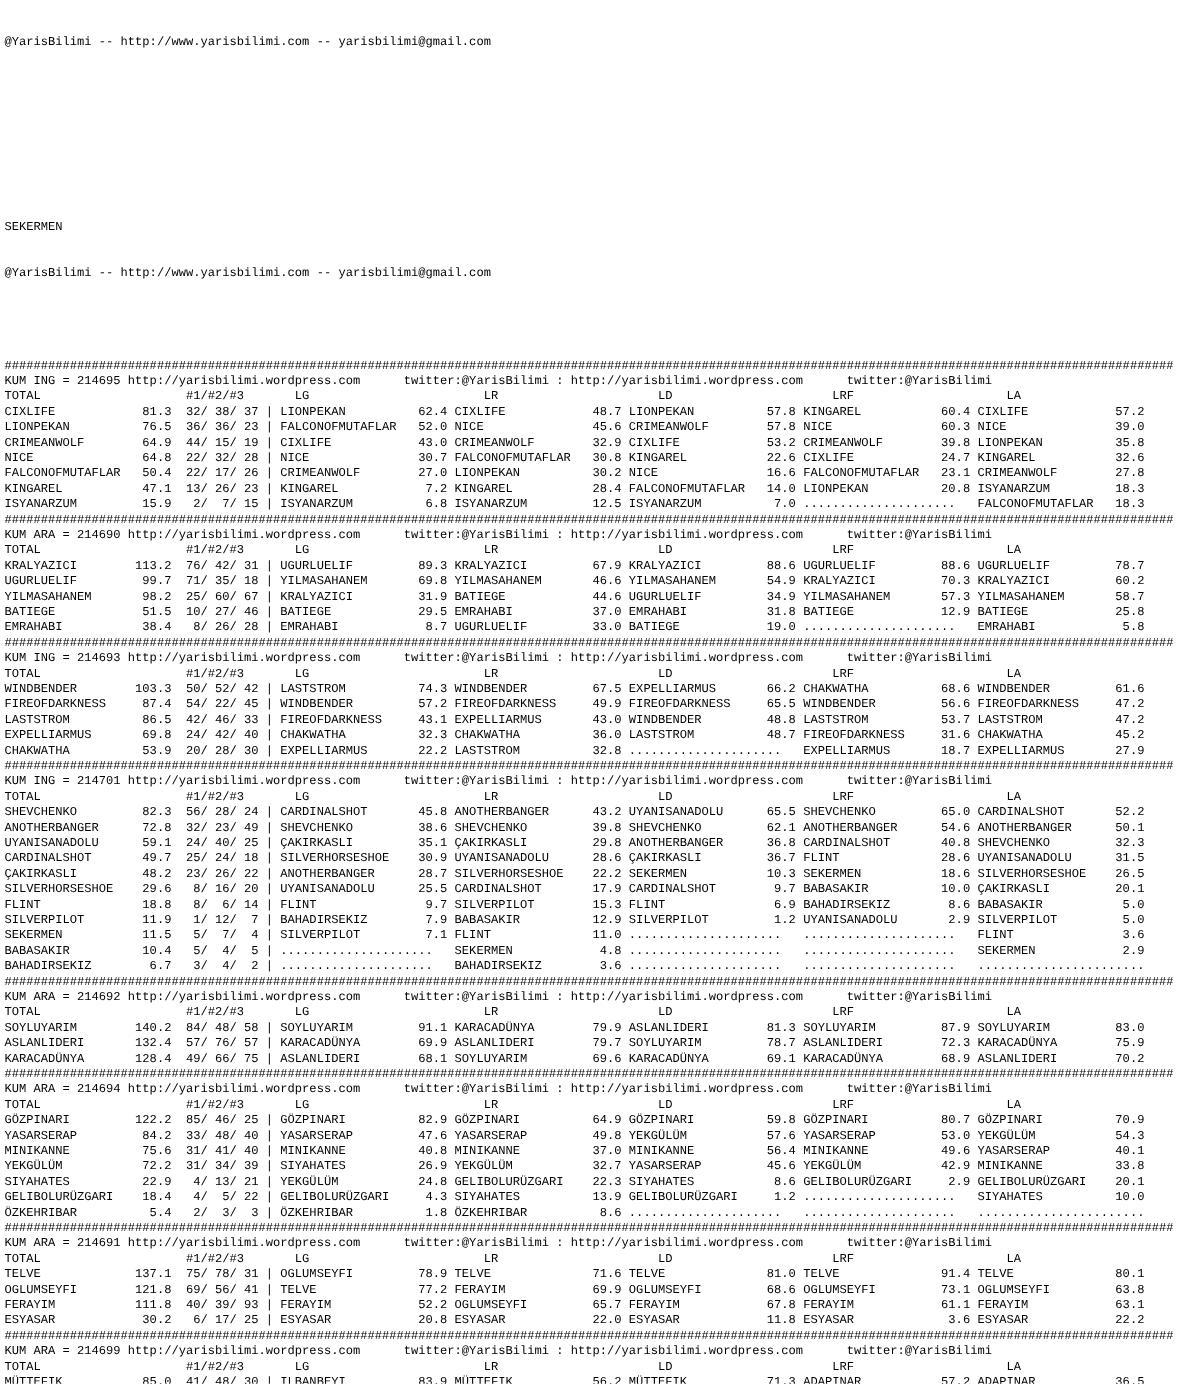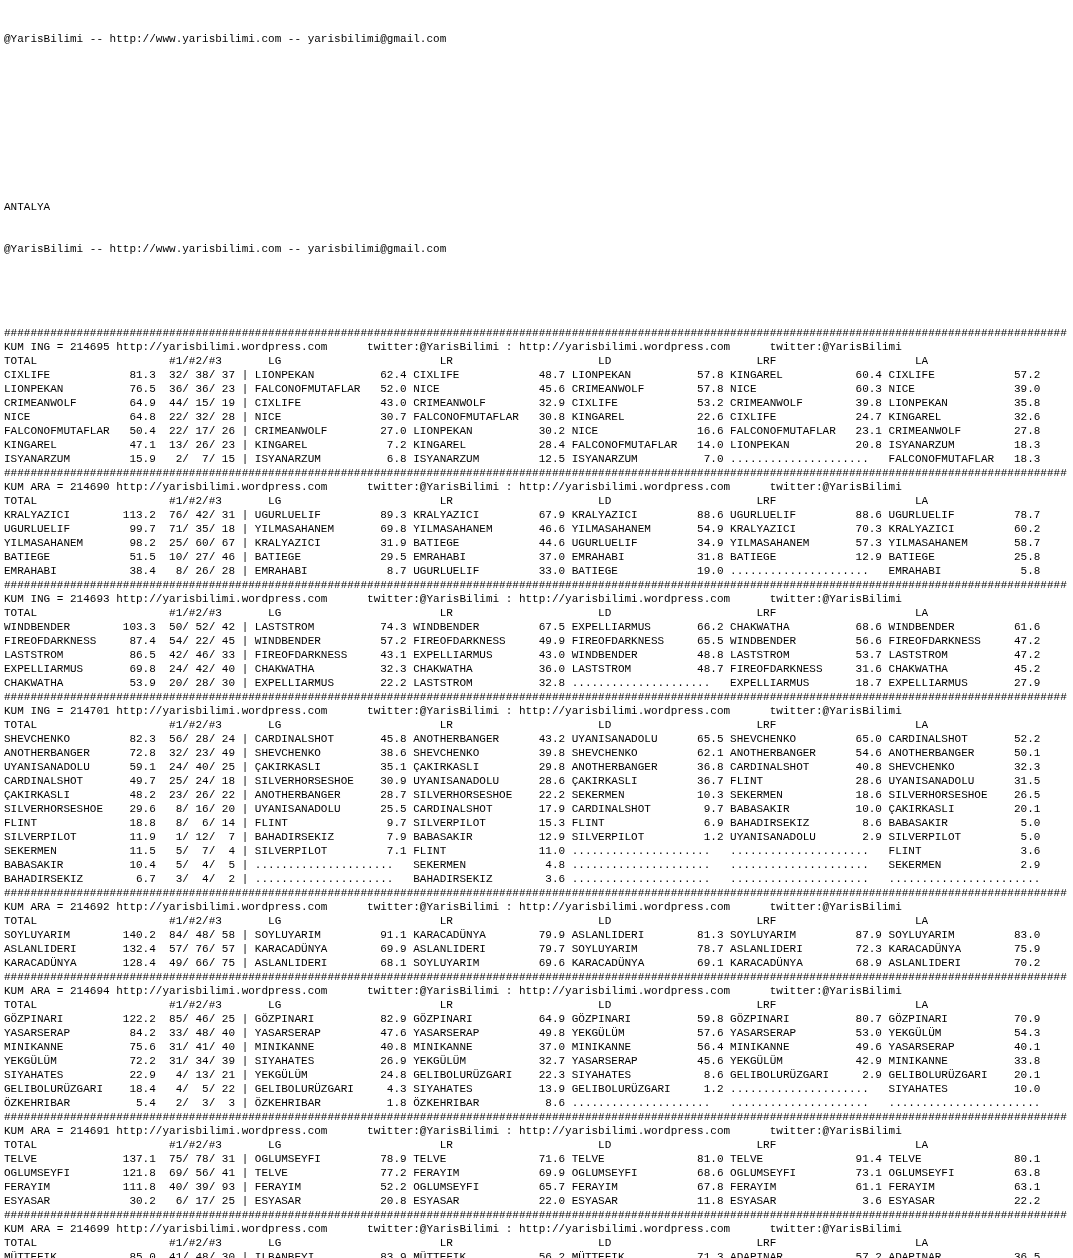--- a/index.html
+++ b/index.html
@@ -15,17 +15,17 @@
   .ln{height:14px;}
 </style>
 </head>
 <body>
 
 <div class="report">
   <div class="ln">@YarisBilimi -- http://www.yarisbilimi.com -- yarisbilimi@gmail.com</div>
   <div class="ln"> </div>
   <div class="ln"> </div>
   <div class="ln"> </div>
-  <div class="ln">ANTALYA</div>
+  <div class="ln">SEKERMEN</div>
   <div class="ln">@YarisBilimi -- http://www.yarisbilimi.com -- yarisbilimi@gmail.com</div>
   <div class="ln"> </div>
   <div id="sections"><div class="ln">#################################################################################################################################################################</div><div class="ln">KUM ING = 214695 http://yarisbilimi.wordpress.com      twitter:@YarisBilimi : http://yarisbilimi.wordpress.com      twitter:@YarisBilimi</div><div class="ln">TOTAL                    #1/#2/#3       LG                        LR                      LD                      LRF                     LA</div><div class="ln">CIXLIFE            81.3  32/ 38/ 37 | LIONPEKAN          62.4 CIXLIFE            48.7 LIONPEKAN          57.8 KINGAREL           60.4 CIXLIFE            57.2</div><div class="ln">LIONPEKAN          76.5  36/ 36/ 23 | FALCONOFMUTAFLAR   52.0 NICE               45.6 CRIMEANWOLF        57.8 NICE               60.3 NICE               39.0</div><div class="ln">CRIMEANWOLF        64.9  44/ 15/ 19 | CIXLIFE            43.0 CRIMEANWOLF        32.9 CIXLIFE            53.2 CRIMEANWOLF        39.8 LIONPEKAN          35.8</div><div class="ln">NICE               64.8  22/ 32/ 28 | NICE               30.7 FALCONOFMUTAFLAR   30.8 KINGAREL           22.6 CIXLIFE            24.7 KINGAREL           32.6</div><div class="ln">FALCONOFMUTAFLAR   50.4  22/ 17/ 26 | CRIMEANWOLF        27.0 LIONPEKAN          30.2 NICE               16.6 FALCONOFMUTAFLAR   23.1 CRIMEANWOLF        27.8</div><div class="ln">KINGAREL           47.1  13/ 26/ 23 | KINGAREL            7.2 KINGAREL           28.4 FALCONOFMUTAFLAR   14.0 LIONPEKAN          20.8 ISYANARZUM         18.3</div><div class="ln">ISYANARZUM         15.9   2/  7/ 15 | ISYANARZUM          6.8 ISYANARZUM         12.5 ISYANARZUM          7.0 .....................   FALCONOFMUTAFLAR   18.3</div><div class="ln">#################################################################################################################################################################</div><div class="ln">KUM ARA = 214690 http://yarisbilimi.wordpress.com      twitter:@YarisBilimi : http://yarisbilimi.wordpress.com      twitter:@YarisBilimi</div><div class="ln">TOTAL                    #1/#2/#3       LG                        LR                      LD                      LRF                     LA</div><div class="ln">KRALYAZICI        113.2  76/ 42/ 31 | UGURLUELIF         89.3 KRALYAZICI         67.9 KRALYAZICI         88.6 UGURLUELIF         88.6 UGURLUELIF         78.7</div><div class="ln">UGURLUELIF         99.7  71/ 35/ 18 | YILMASAHANEM       69.8 YILMASAHANEM       46.6 YILMASAHANEM       54.9 KRALYAZICI         70.3 KRALYAZICI         60.2</div><div class="ln">YILMASAHANEM       98.2  25/ 60/ 67 | KRALYAZICI         31.9 BATIEGE            44.6 UGURLUELIF         34.9 YILMASAHANEM       57.3 YILMASAHANEM       58.7</div><div class="ln">BATIEGE            51.5  10/ 27/ 46 | BATIEGE            29.5 EMRAHABI           37.0 EMRAHABI           31.8 BATIEGE            12.9 BATIEGE            25.8</div><div class="ln">EMRAHABI           38.4   8/ 26/ 28 | EMRAHABI            8.7 UGURLUELIF         33.0 BATIEGE            19.0 .....................   EMRAHABI            5.8</div><div class="ln">#################################################################################################################################################################</div><div class="ln">KUM ING = 214693 http://yarisbilimi.wordpress.com      twitter:@YarisBilimi : http://yarisbilimi.wordpress.com      twitter:@YarisBilimi</div><div class="ln">TOTAL                    #1/#2/#3       LG                        LR                      LD                      LRF                     LA</div><div class="ln">WINDBENDER        103.3  50/ 52/ 42 | LASTSTROM          74.3 WINDBENDER         67.5 EXPELLIARMUS       66.2 CHAKWATHA          68.6 WINDBENDER         61.6</div><div class="ln">FIREOFDARKNESS     87.4  54/ 22/ 45 | WINDBENDER         57.2 FIREOFDARKNESS     49.9 FIREOFDARKNESS     65.5 WINDBENDER         56.6 FIREOFDARKNESS     47.2</div><div class="ln">LASTSTROM          86.5  42/ 46/ 33 | FIREOFDARKNESS     43.1 EXPELLIARMUS       43.0 WINDBENDER         48.8 LASTSTROM          53.7 LASTSTROM          47.2</div><div class="ln">EXPELLIARMUS       69.8  24/ 42/ 40 | CHAKWATHA          32.3 CHAKWATHA          36.0 LASTSTROM          48.7 FIREOFDARKNESS     31.6 CHAKWATHA          45.2</div><div class="ln">CHAKWATHA          53.9  20/ 28/ 30 | EXPELLIARMUS       22.2 LASTSTROM          32.8 .....................   EXPELLIARMUS       18.7 EXPELLIARMUS       27.9</div><div class="ln">#################################################################################################################################################################</div><div class="ln">KUM ING = 214701 http://yarisbilimi.wordpress.com      twitter:@YarisBilimi : http://yarisbilimi.wordpress.com      twitter:@YarisBilimi</div><div class="ln">TOTAL                    #1/#2/#3       LG                        LR                      LD                      LRF                     LA</div><div class="ln">SHEVCHENKO         82.3  56/ 28/ 24 | CARDINALSHOT       45.8 ANOTHERBANGER      43.2 UYANISANADOLU      65.5 SHEVCHENKO         65.0 CARDINALSHOT       52.2</div><div class="ln">ANOTHERBANGER      72.8  32/ 23/ 49 | SHEVCHENKO         38.6 SHEVCHENKO         39.8 SHEVCHENKO         62.1 ANOTHERBANGER      54.6 ANOTHERBANGER      50.1</div><div class="ln">UYANISANADOLU      59.1  24/ 40/ 25 | ÇAKIRKASLI         35.1 ÇAKIRKASLI         29.8 ANOTHERBANGER      36.8 CARDINALSHOT       40.8 SHEVCHENKO         32.3</div><div class="ln">CARDINALSHOT       49.7  25/ 24/ 18 | SILVERHORSESHOE    30.9 UYANISANADOLU      28.6 ÇAKIRKASLI         36.7 FLINT              28.6 UYANISANADOLU      31.5</div><div class="ln">ÇAKIRKASLI         48.2  23/ 26/ 22 | ANOTHERBANGER      28.7 SILVERHORSESHOE    22.2 SEKERMEN           10.3 SEKERMEN           18.6 SILVERHORSESHOE    26.5</div><div class="ln">SILVERHORSESHOE    29.6   8/ 16/ 20 | UYANISANADOLU      25.5 CARDINALSHOT       17.9 CARDINALSHOT        9.7 BABASAKIR          10.0 ÇAKIRKASLI         20.1</div><div class="ln">FLINT              18.8   8/  6/ 14 | FLINT               9.7 SILVERPILOT        15.3 FLINT               6.9 BAHADIRSEKIZ        8.6 BABASAKIR           5.0</div><div class="ln">SILVERPILOT        11.9   1/ 12/  7 | BAHADIRSEKIZ        7.9 BABASAKIR          12.9 SILVERPILOT         1.2 UYANISANADOLU       2.9 SILVERPILOT         5.0</div><div class="ln">SEKERMEN           11.5   5/  7/  4 | SILVERPILOT         7.1 FLINT              11.0 .....................   .....................   FLINT               3.6</div><div class="ln">BABASAKIR          10.4   5/  4/  5 | .....................   SEKERMEN            4.8 .....................   .....................   SEKERMEN            2.9</div><div class="ln">BAHADIRSEKIZ        6.7   3/  4/  2 | .....................   BAHADIRSEKIZ        3.6 .....................   .....................   .......................</div><div class="ln">#################################################################################################################################################################</div><div class="ln">KUM ARA = 214692 http://yarisbilimi.wordpress.com      twitter:@YarisBilimi : http://yarisbilimi.wordpress.com      twitter:@YarisBilimi</div><div class="ln">TOTAL                    #1/#2/#3       LG                        LR                      LD                      LRF                     LA</div><div class="ln">SOYLUYARIM        140.2  84/ 48/ 58 | SOYLUYARIM         91.1 KARACADÜNYA        79.9 ASLANLIDERI        81.3 SOYLUYARIM         87.9 SOYLUYARIM         83.0</div><div class="ln">ASLANLIDERI       132.4  57/ 76/ 57 | KARACADÜNYA        69.9 ASLANLIDERI        79.7 SOYLUYARIM         78.7 ASLANLIDERI        72.3 KARACADÜNYA        75.9</div><div class="ln">KARACADÜNYA       128.4  49/ 66/ 75 | ASLANLIDERI        68.1 SOYLUYARIM         69.6 KARACADÜNYA        69.1 KARACADÜNYA        68.9 ASLANLIDERI        70.2</div><div class="ln">#################################################################################################################################################################</div><div class="ln">KUM ARA = 214694 http://yarisbilimi.wordpress.com      twitter:@YarisBilimi : http://yarisbilimi.wordpress.com      twitter:@YarisBilimi</div><div class="ln">TOTAL                    #1/#2/#3       LG                        LR                      LD                      LRF                     LA</div><div class="ln">GÖZPINARI         122.2  85/ 46/ 25 | GÖZPINARI          82.9 GÖZPINARI          64.9 GÖZPINARI          59.8 GÖZPINARI          80.7 GÖZPINARI          70.9</div><div class="ln">YASARSERAP         84.2  33/ 48/ 40 | YASARSERAP         47.6 YASARSERAP         49.8 YEKGÜLÜM           57.6 YASARSERAP         53.0 YEKGÜLÜM           54.3</div><div class="ln">MINIKANNE          75.6  31/ 41/ 40 | MINIKANNE          40.8 MINIKANNE          37.0 MINIKANNE          56.4 MINIKANNE          49.6 YASARSERAP         40.1</div><div class="ln">YEKGÜLÜM           72.2  31/ 34/ 39 | SIYAHATES          26.9 YEKGÜLÜM           32.7 YASARSERAP         45.6 YEKGÜLÜM           42.9 MINIKANNE          33.8</div><div class="ln">SIYAHATES          22.9   4/ 13/ 21 | YEKGÜLÜM           24.8 GELIBOLURÜZGARI    22.3 SIYAHATES           8.6 GELIBOLURÜZGARI     2.9 GELIBOLURÜZGARI    20.1</div><div class="ln">GELIBOLURÜZGARI    18.4   4/  5/ 22 | GELIBOLURÜZGARI     4.3 SIYAHATES          13.9 GELIBOLURÜZGARI     1.2 .....................   SIYAHATES          10.0</div><div class="ln">ÖZKEHRIBAR          5.4   2/  3/  3 | ÖZKEHRIBAR          1.8 ÖZKEHRIBAR          8.6 .....................   .....................   .......................</div><div class="ln">#################################################################################################################################################################</div><div class="ln">KUM ARA = 214691 http://yarisbilimi.wordpress.com      twitter:@YarisBilimi : http://yarisbilimi.wordpress.com      twitter:@YarisBilimi</div><div class="ln">TOTAL                    #1/#2/#3       LG                        LR                      LD                      LRF                     LA</div><div class="ln">TELVE             137.1  75/ 78/ 31 | OGLUMSEYFI         78.9 TELVE              71.6 TELVE              81.0 TELVE              91.4 TELVE              80.1</div><div class="ln">OGLUMSEYFI        121.8  69/ 56/ 41 | TELVE              77.2 FERAYIM            69.9 OGLUMSEYFI         68.6 OGLUMSEYFI         73.1 OGLUMSEYFI         63.8</div><div class="ln">FERAYIM           111.8  40/ 39/ 93 | FERAYIM            52.2 OGLUMSEYFI         65.7 FERAYIM            67.8 FERAYIM            61.1 FERAYIM            63.1</div><div class="ln">ESYASAR            30.2   6/ 17/ 25 | ESYASAR            20.8 ESYASAR            22.0 ESYASAR            11.8 ESYASAR             3.6 ESYASAR            22.2</div><div class="ln">#################################################################################################################################################################</div><div class="ln">KUM ARA = 214699 http://yarisbilimi.wordpress.com      twitter:@YarisBilimi : http://yarisbilimi.wordpress.com      twitter:@YarisBilimi</div><div class="ln">TOTAL                    #1/#2/#3       LG                        LR                      LD                      LRF                     LA</div><div class="ln">MÜTTEFIK           85.0  41/ 48/ 30 | ILBANBEYI          83.9 MÜTTEFIK           56.2 MÜTTEFIK           71.3 ADAPINAR           57.2 ADAPINAR           36.5</div></div>
 </div>
 
 </body></html>

